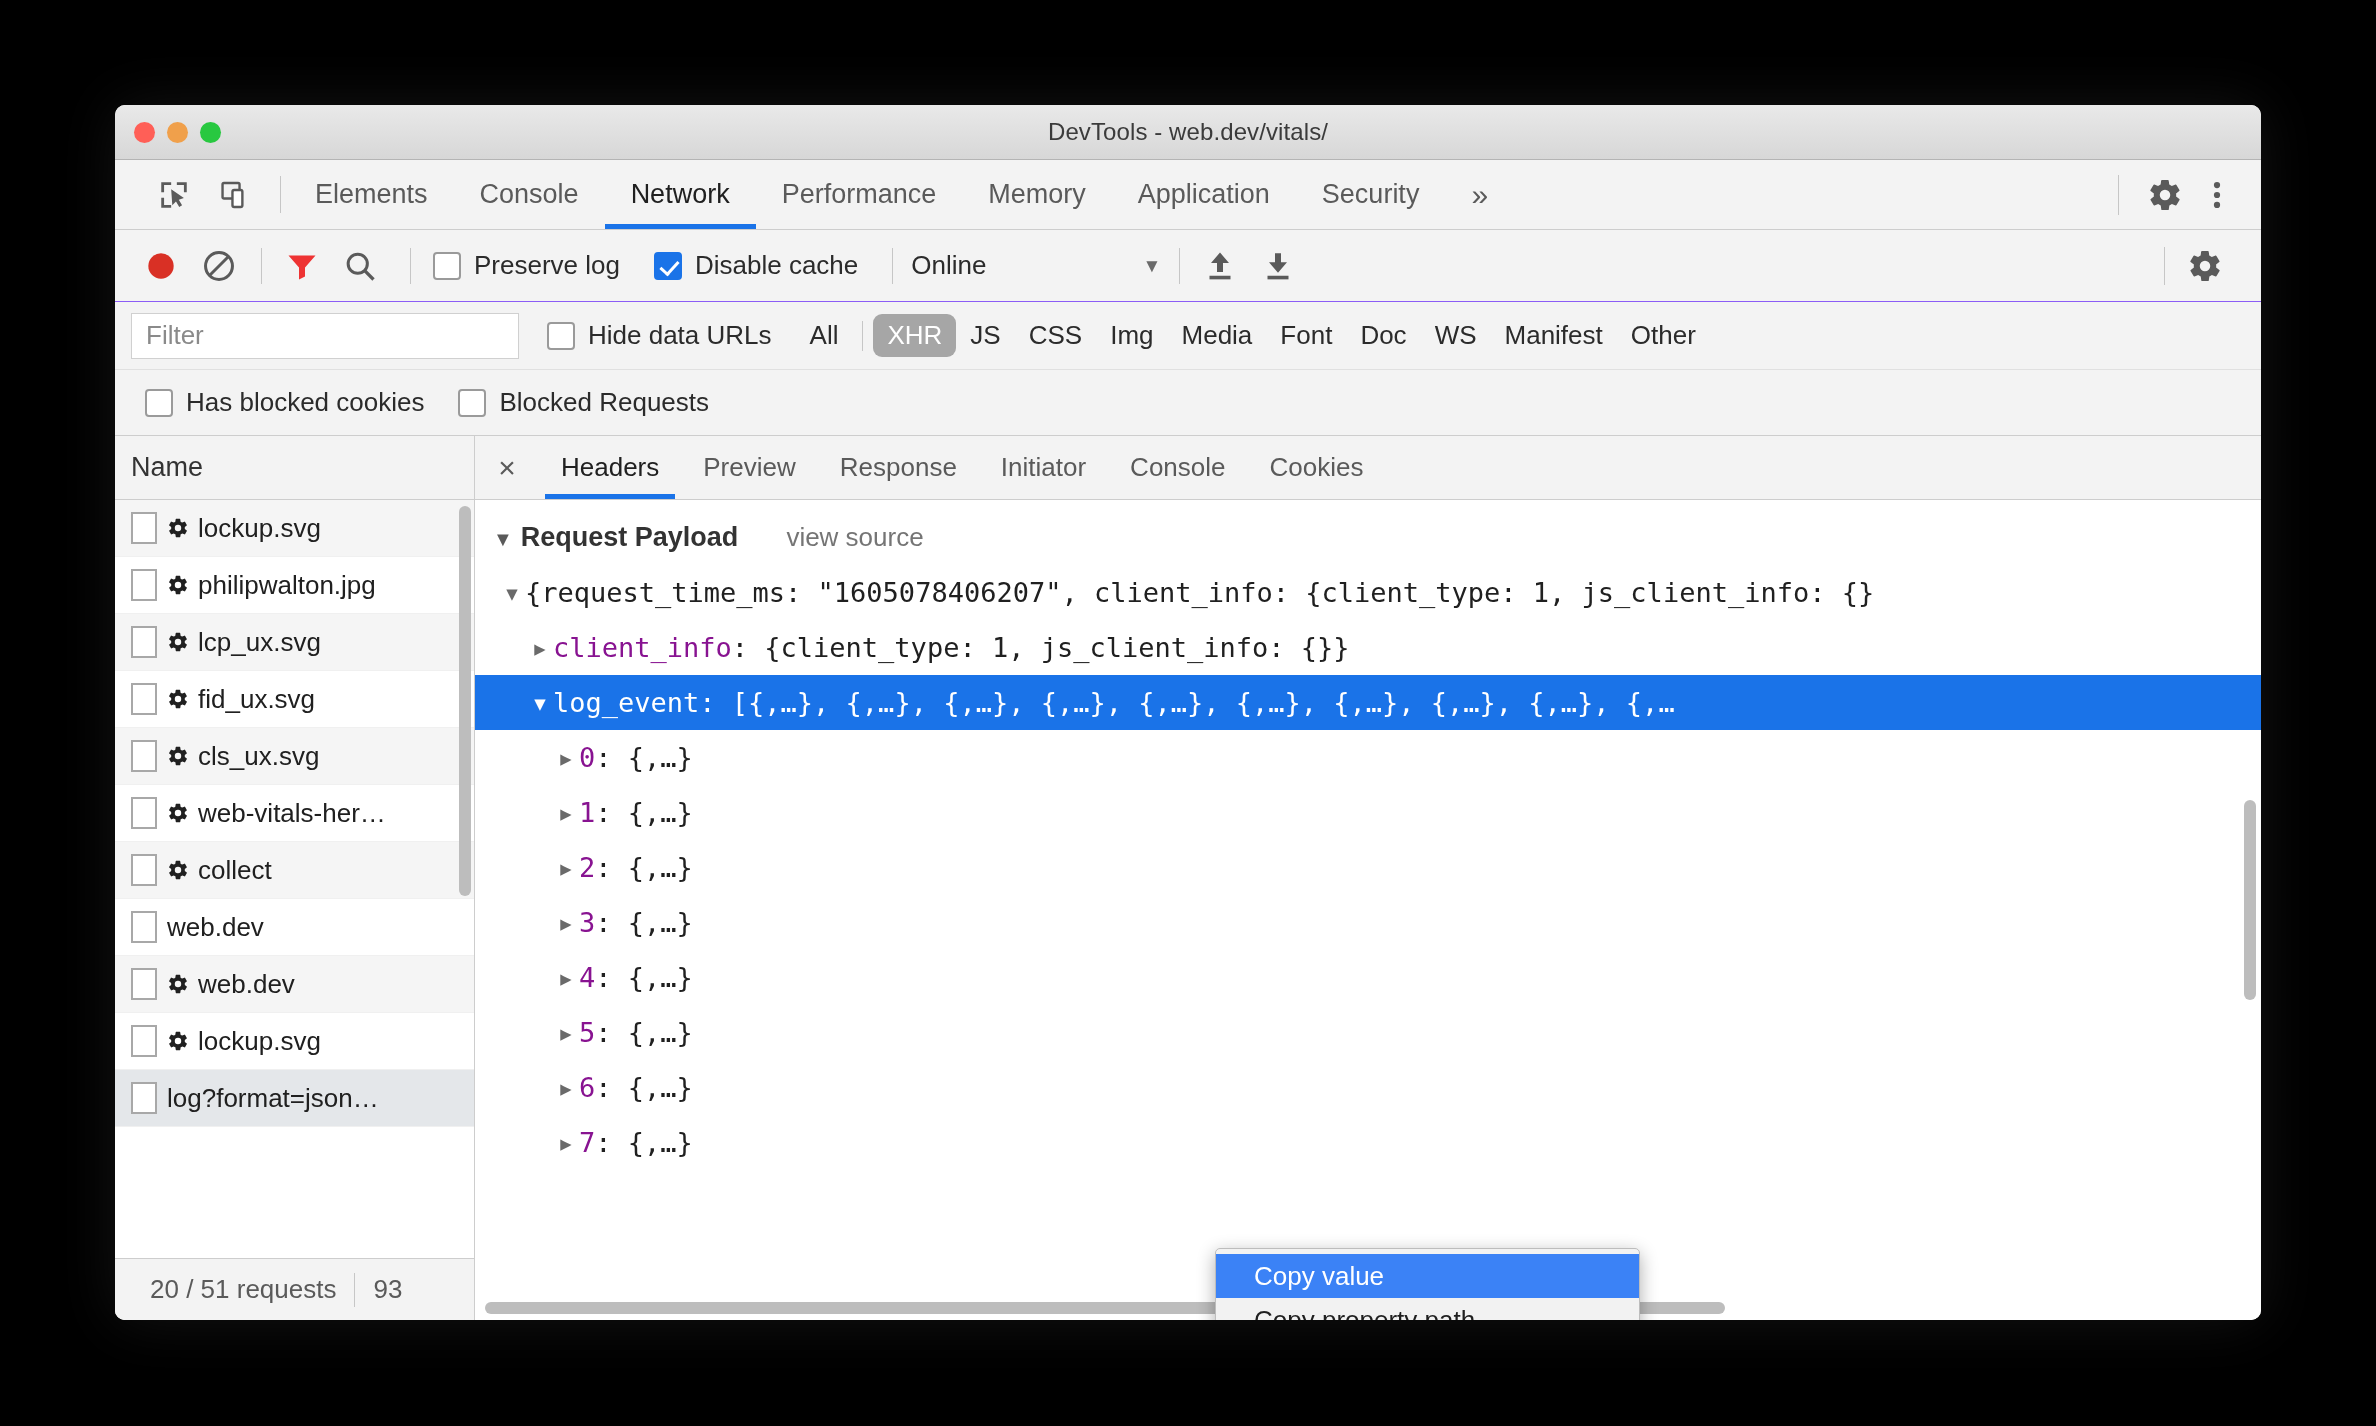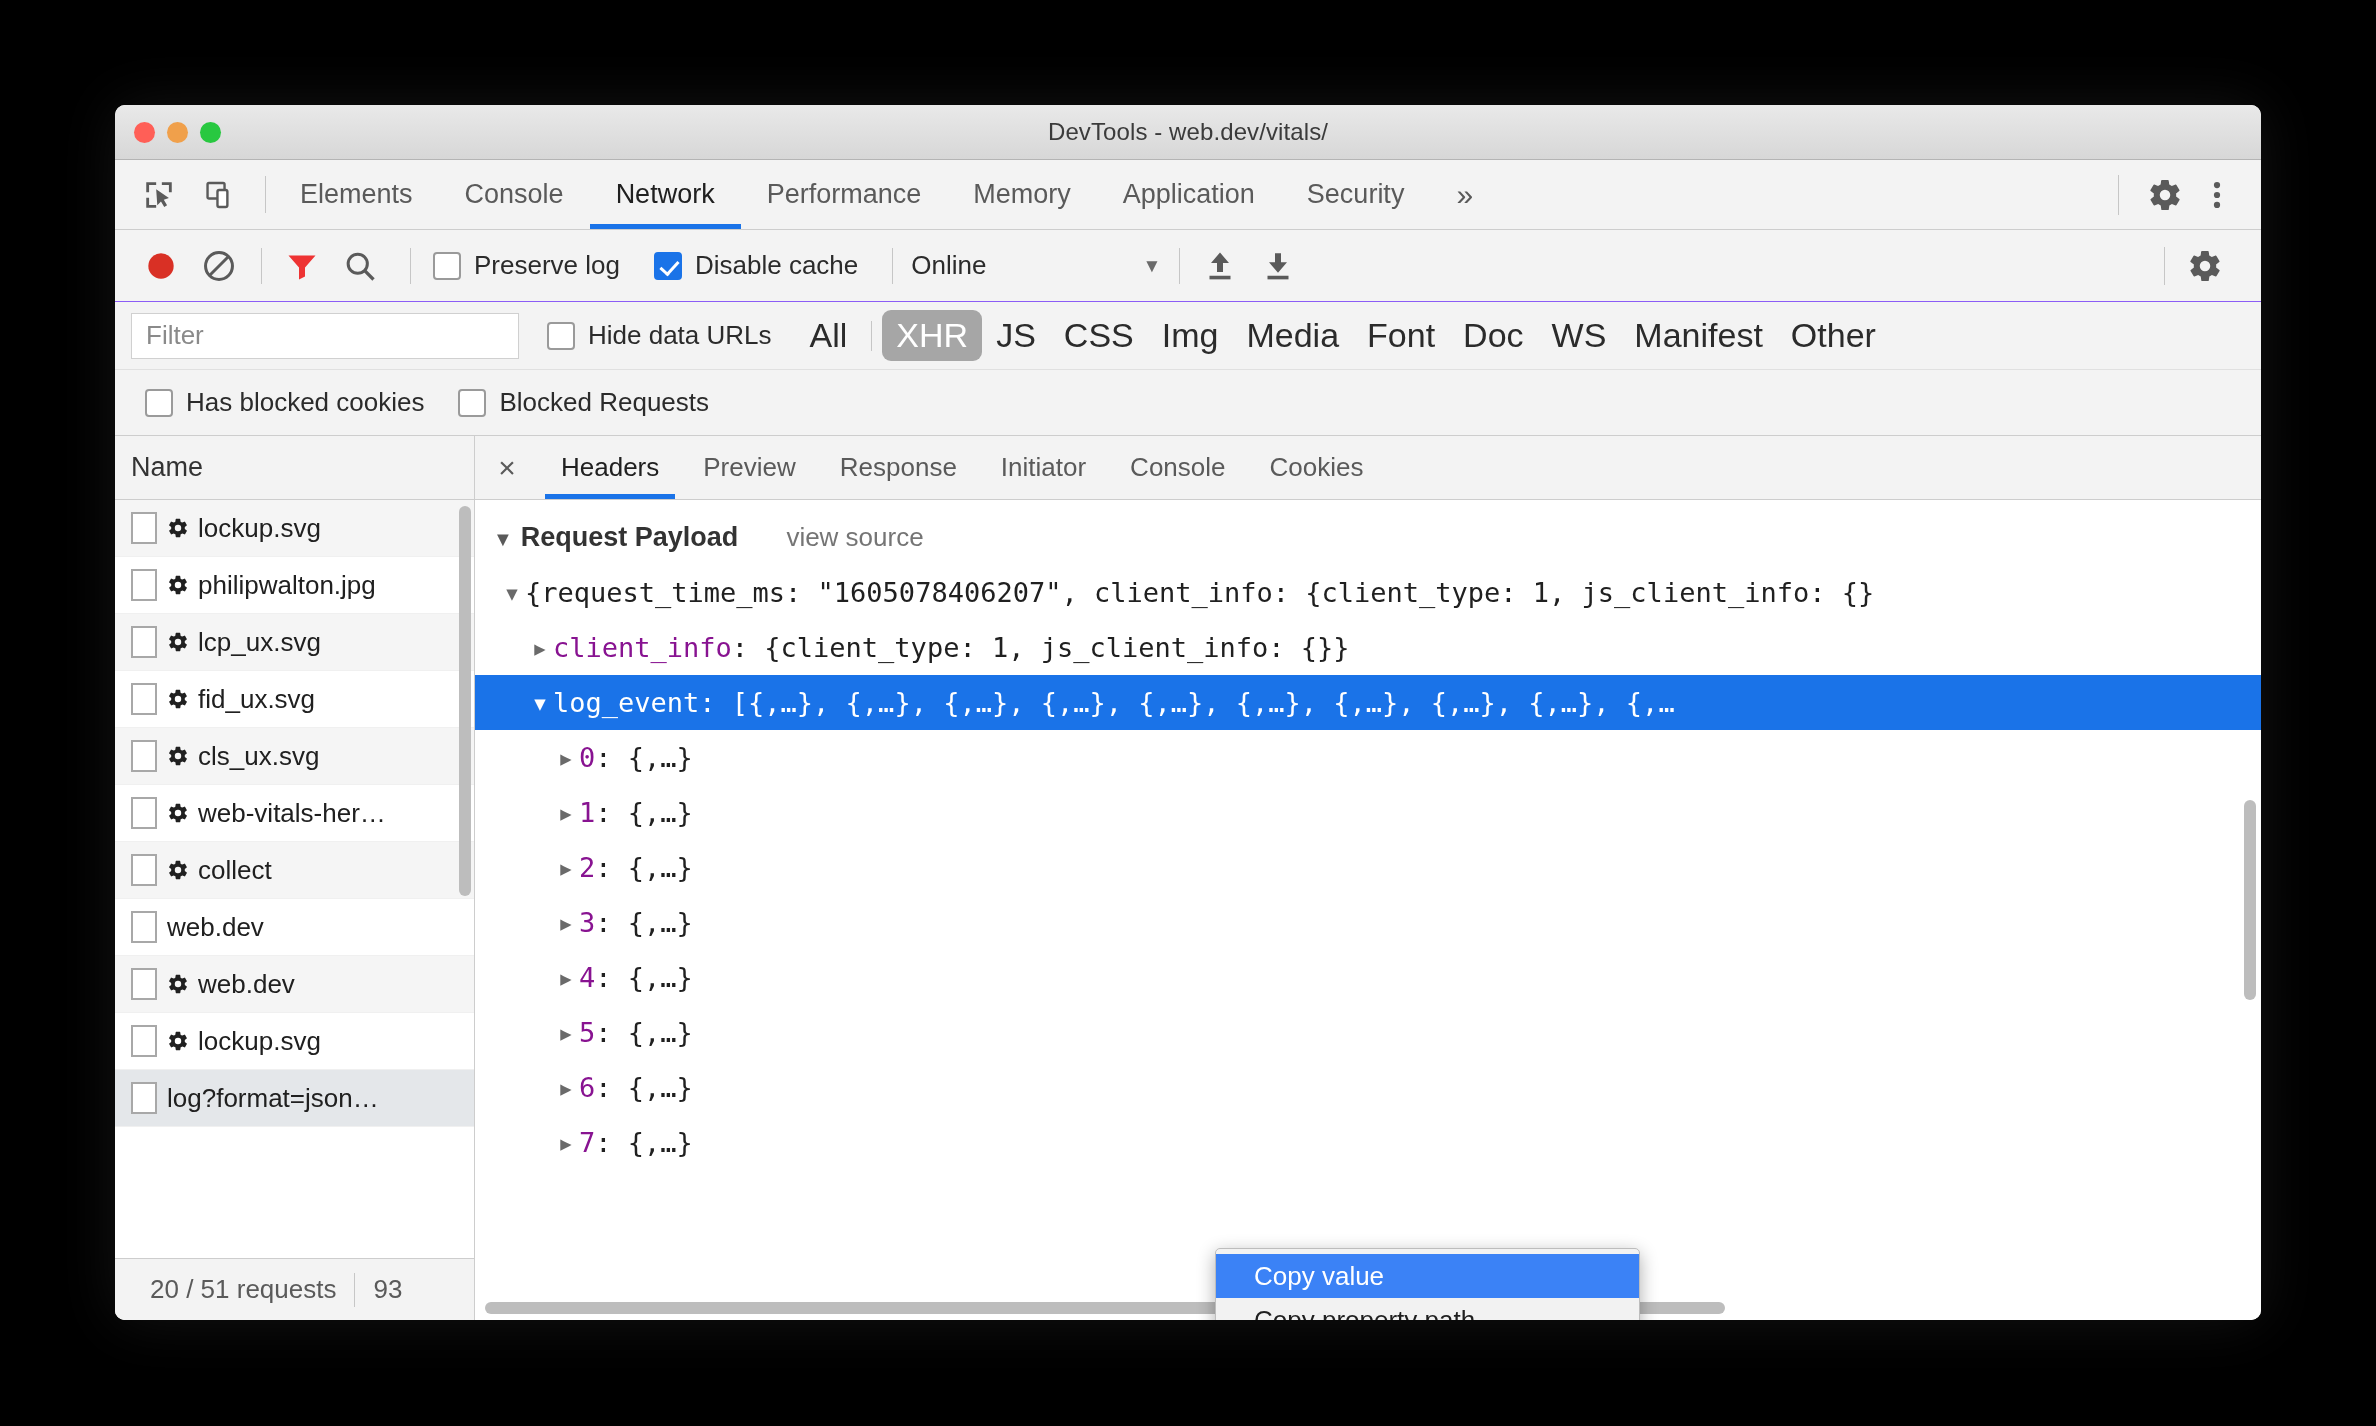--- a/index.html
+++ b/index.html
@@ -57,20 +57,21 @@
   }
 
   
   .tabstrip {
     height: 70px;
     background: #f3f3f3;
     border-bottom: 1px solid #cdcdcd;
     display: flex;
     align-items: stretch;
     flex: 0 0 auto;
+    padding-left: 15px;
   }
   .tool-btns {
     display: flex; align-items: center;
     padding: 0 14px 0 22px;
     gap: 18px;
   }
   .icon-btn {
     width: 44px; height: 44px;
     display: flex; align-items: center; justify-content: center;
     cursor: default;
@@ -153,21 +154,21 @@
     border: 1px solid #d0d0d0;
     font-size: 26px;
     color: #8a8a8a;
     padding: 0 14px;
     display: flex; align-items: center;
     margin-right: 28px;
     flex: 0 0 auto;
   }
   .ftypes { display: flex; align-items: center; gap: 0; }
   .ftype {
-    font-size: 34px; color: #2b2b2b;
+    font-size: 26px; color: #2b2b2b;
     padding: 6px 14px;
     border-radius: 9px;
     cursor: default;
     white-space: nowrap;
   }
   .ftype.active { background: #a6a6a6; color: #fff; }
   .fsep { width: 1px; height: 30px; background: #c6c6c6; margin: 0 10px; }
 
   
   .blockedbar {

